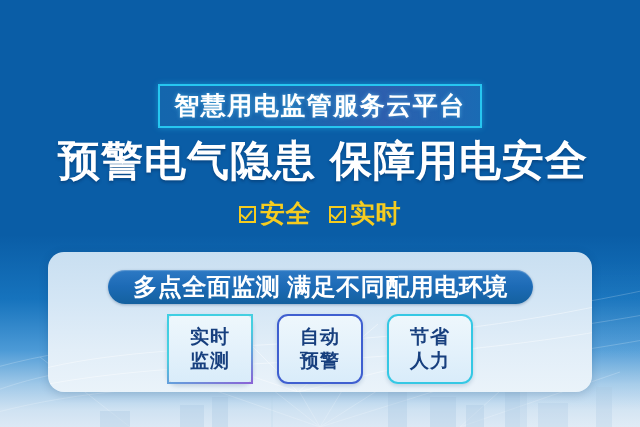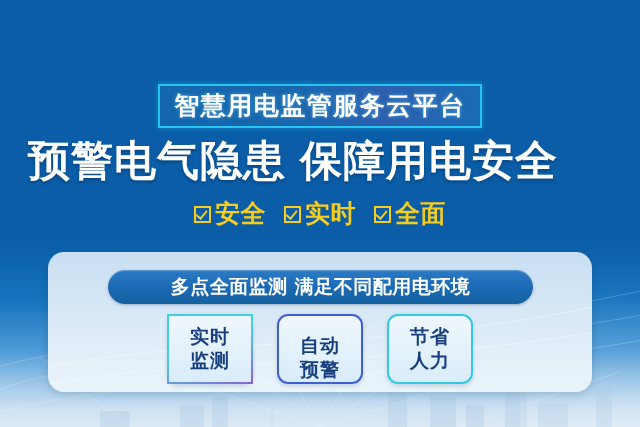--- a/index.html
+++ b/index.html
@@ -45,25 +45,24 @@
     box-shadow:0 0 6px rgba(40,200,245,.45);
   }
   .subtitle-text{
     color:#ffffff;font-size:25px;font-weight:bold;letter-spacing:1.5px;
     line-height:30px;white-space:nowrap;
     text-shadow:0 0 4px rgba(120,220,255,.5);
   }
 
   
   .headline{
-    position:absolute;left:0;top:136px;width:588px;text-align:left;
+    position:absolute;left:0;top:136px;width:588px;text-align:right;
     color:#ffffff;font-size:42px;font-weight:bold;line-height:50px;
     letter-spacing:1px;white-space:nowrap;
     text-shadow:0 2px 3px rgba(0,30,70,.35);
-    margin-left:28px;
   }
   .headline .gap{display:inline-block;width:14px;}
 
   
   .checkrow{
     position:absolute;left:0;top:200px;width:640px;
     display:flex;justify-content:center;align-items:center;gap:18px;
   }
   .checkitem{display:flex;align-items:center;gap:4px;}
   .cbox{
@@ -91,39 +90,39 @@
   .panel-lines{position:absolute;left:0;top:0;width:544px;height:140px;opacity:.6;}
 
   .pill{
     position:absolute;left:60px;top:18px;width:425px;height:34px;
     border-radius:17px;
     background:linear-gradient(180deg,#2d79c4 0%,#1c6ab5 50%,#14619f 100%);
     box-shadow:inset 0 1px 1px rgba(255,255,255,.25),0 1px 3px rgba(0,40,90,.3);
     display:flex;align-items:center;justify-content:center;
   }
   .pill-text{
-    color:#ffffff;font-size:19px;font-weight:bold;letter-spacing:.5px;
+    color:#ffffff;font-size:24px;font-weight:bold;letter-spacing:.5px;
     white-space:nowrap;line-height:22px;
   }
   .pill-text .gap{display:inline-block;width:7px;}
 
   .cards{
     position:absolute;left:0;top:62px;width:544px;
     display:flex;justify-content:center;align-items:flex-start;gap:24px;
   }
   .card{
     width:82px;height:66px;border-radius:11px;
     border:2px solid #3ec9e0;
     background:linear-gradient(180deg,#eef7fc 0%,#e3f1fb 55%,#d9ecfa 100%);
     box-shadow:0 2px 4px rgba(10,60,110,.18);
     display:flex;flex-direction:column;align-items:center;justify-content:center;
   }
   .card.c1{border-image:linear-gradient(160deg,#3ecfe3 0%,#48cfe0 45%,#8a63d6 100%) 1;border-image-slice:1;border-radius:11px;border-color:#4ccbe2;}
   .card.c2{border-color:#8a4fd6;}
-  .card.c3{border-color:#3f5fd0;justify-content:flex-end;}
+  .card.c3{border-color:#3f5fd0;}
   .card.c4{border-color:#35c8e4;}
   .card-line{
     color:#173f7e;font-size:19px;font-weight:bold;line-height:24px;
     letter-spacing:1px;white-space:nowrap;
   }
 </style>
 </head>
 <body>
 
 <div class="poster">
@@ -185,24 +184,20 @@
 
   <div class="checkrow">
     <div class="checkitem">
       <span class="cbox"></span>
       <span class="clabel">安全</span>
     </div>
     <div class="checkitem">
       <span class="cbox"></span>
       <span class="clabel">实时</span>
     </div>
-    <div class="checkitem">
-      <span class="cbox"></span>
-      <span class="clabel">全面</span>
-    </div>
   </div>
 
   <div class="panel">
 
     <svg class="panel-lines" viewBox="0 0 544 140" preserveAspectRatio="none">
       <g stroke="#ffffff" stroke-width="0.9" fill="none" opacity="0.75">
         <path d="M-10,118 C120,84 320,104 560,52"></path>
         <path d="M-10,134 C140,104 330,118 560,78"></path>
         <path d="M250,140 L180,70"></path>
         <path d="M250,140 L330,72"></path>

